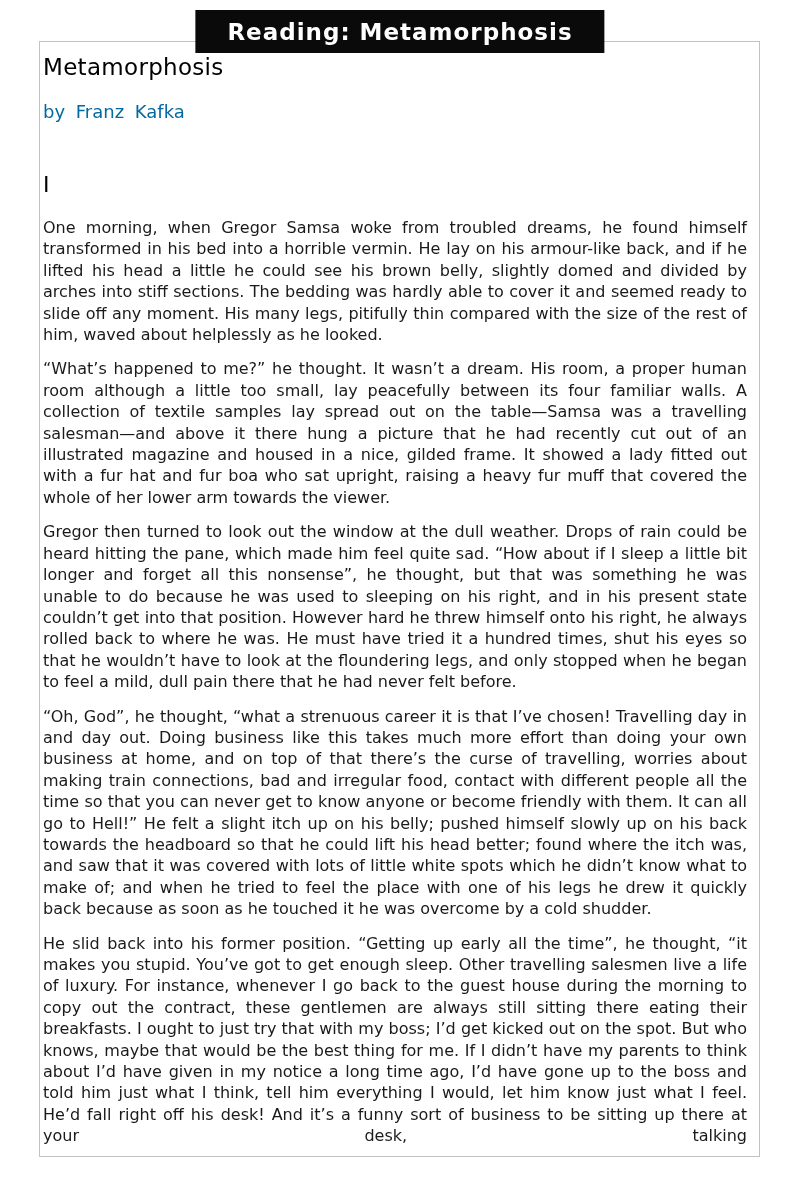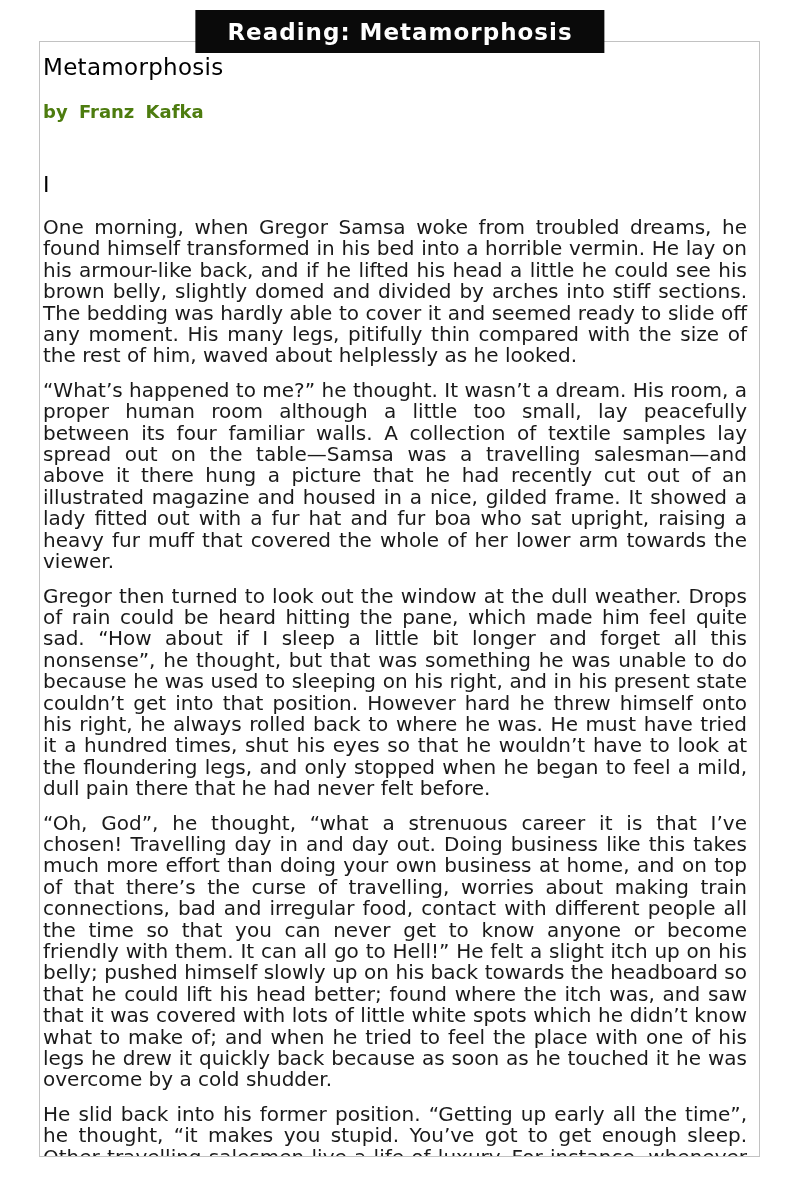--- a/index.html
+++ b/index.html
@@ -46,40 +46,40 @@
   }
   .doc-title {
     font-size: 23px;
     font-weight: 400;
     color: #000000;
     margin: 12px 0 0 0;
     letter-spacing: 0.3px;
   }
   .author-line {
     font-size: 18px;
-    font-weight: 700;
-    color: #4d7c0f;
+    font-weight: 400;
+    color: #0369a1;
     word-spacing: 5px;
     margin: 21px 0 0 0;
   }
   .translator-line {
     font-size: 16px;
     font-weight: 400;
     color: #000000;
     word-spacing: 4px;
     margin: 23px 0 0 0;
   }
   .chapter-heading {
     font-size: 22px;
     font-weight: 400;
     color: #000000;
     margin: 50px 0 0 0;
   }
   p.body-paragraph {
-    font-size: 20px;
+    font-size: 16px;
     line-height: 21.4px;
     text-align: justify;
     hyphens: auto;
     -webkit-hyphens: auto;
     color: #1a1a1a;
     margin: 13px 0 0 0;
   }
   p.body-paragraph.first {
     margin-top: 20px;
   }

